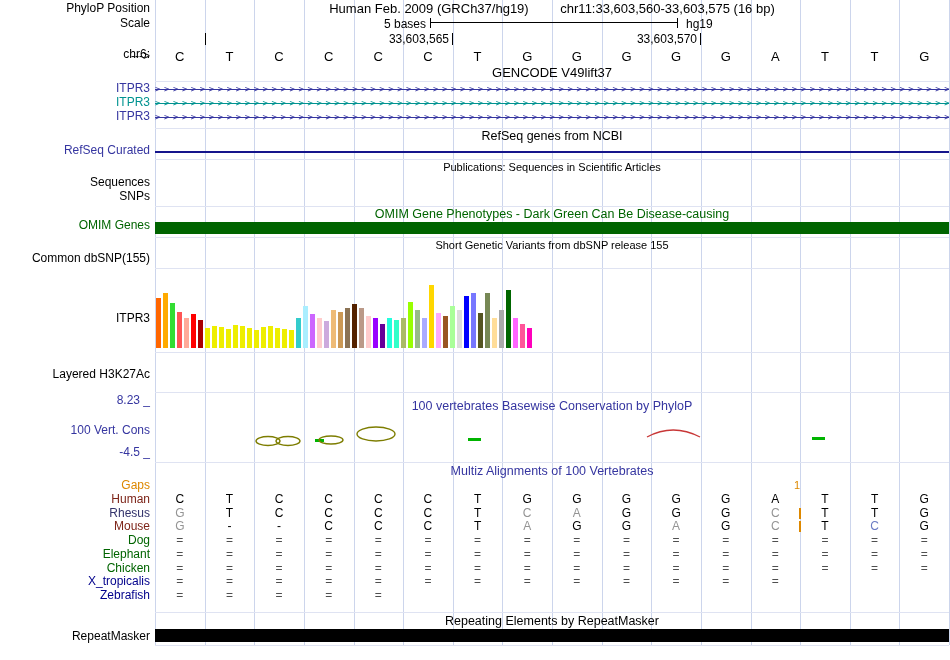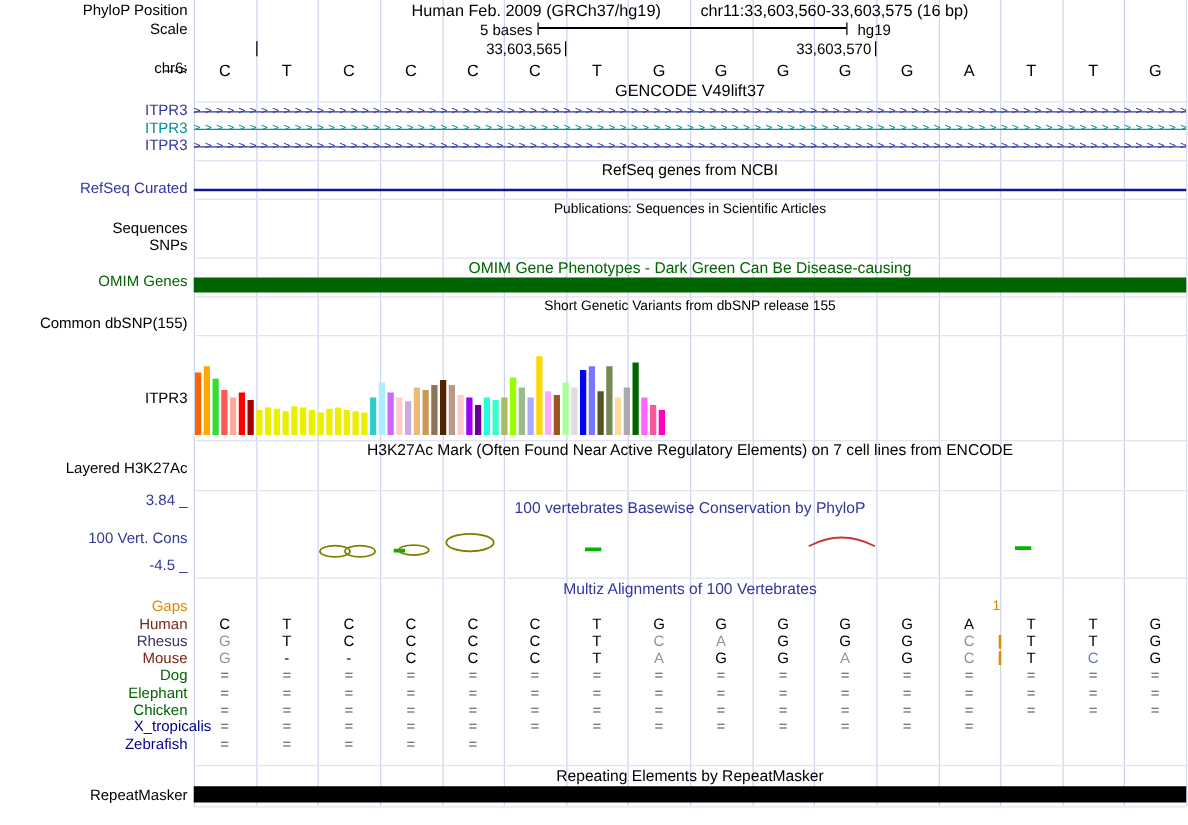--- a/index.html
+++ b/index.html
@@ -190,24 +190,23 @@
       <div class="gtex-bar" style="left: 322px; height: 35px; background: rgb(85, 85, 34);"></div>
       <div class="gtex-bar" style="left: 329px; height: 55px; background: rgb(119, 136, 85);"></div>
       <div class="gtex-bar" style="left: 336px; height: 30px; background: rgb(255, 221, 153);"></div>
       <div class="gtex-bar" style="left: 343px; height: 38px; background: rgb(170, 170, 170);"></div>
       <div class="gtex-bar" style="left: 350px; height: 58px; background: rgb(0, 102, 0);"></div>
       <div class="gtex-bar" style="left: 357px; height: 30px; background: rgb(255, 102, 255);"></div>
       <div class="gtex-bar" style="left: 364px; height: 24px; background: rgb(255, 85, 153);"></div>
       <div class="gtex-bar" style="left: 371px; height: 20px; background: rgb(255, 0, 187);"></div>
     </div>
 
-  <div class="title" style="top:354px">H3K27Ac Mark (Often Found Near Active Regulatory Elements) on 7 cell lines from ENCODE</div>
   <div class="lbl" style="top:368px">Layered H3K27Ac</div>
 
-  <div class="lbl blue" style="top:394px">3.84 _</div>
+  <div class="lbl blue" style="top:394px">8.23 _</div>
   <div class="title blue" style="top:400px">100 vertebrates Basewise Conservation by PhyloP</div>
   <div class="lbl blue" style="top:424px">100 Vert. Cons</div>
   <div class="lbl blue" style="top:446px">-4.5 _</div>
   <svg id="cons-svg" width="794" height="65">
       <ellipse cx="113" cy="46" rx="12" ry="4.5" fill="none" stroke="#7d7d00" stroke-width="1.4"></ellipse>
       <ellipse cx="133" cy="46" rx="12" ry="4.5" fill="none" stroke="#7d7d00" stroke-width="1.4"></ellipse>
       <rect x="160" y="44" width="9" height="3" fill="#00b400"></rect>
       <ellipse cx="176" cy="45" rx="12" ry="4" fill="none" stroke="#7d7d00" stroke-width="1.4"></ellipse>
       <ellipse cx="221" cy="39" rx="19" ry="7" fill="none" stroke="#7d7d00" stroke-width="1.4"></ellipse>
       <rect x="313" y="43" width="13" height="3" fill="#00b400"></rect>
@@ -355,15 +354,15 @@
 
   <div class="title" style="top:615px">Repeating Elements by RepeatMasker</div>
   <div class="lbl" style="top:630px">RepeatMasker</div>
   <div id="rmsk-bar" class="rmsk-bar" style="background: rgb(0, 0, 0);"></div>
 <div class="lbl" style="top: 493px; color: rgb(125, 36, 24);">Human</div>
     <div class="lbl" style="top: 507px; color: rgb(51, 51, 107);">Rhesus</div>
     <div class="lbl" style="top: 520px; color: rgb(125, 36, 24);">Mouse</div>
     <div class="lbl" style="top: 534px; color: rgb(0, 100, 0);">Dog</div>
     <div class="lbl" style="top: 548px; color: rgb(0, 100, 0);">Elephant</div>
     <div class="lbl" style="top: 562px; color: rgb(0, 100, 0);">Chicken</div>
-    <div class="lbl" style="top: 575px; color: rgb(0, 0, 139); margin-left: 19px;">X_tropicalis</div>
+    <div class="lbl" style="top: 575px; color: rgb(0, 0, 139);">X_tropicalis</div>
     <div class="lbl" style="top: 589px; color: rgb(0, 0, 139);">Zebrafish</div>
   </div>
 
 </body></html>

